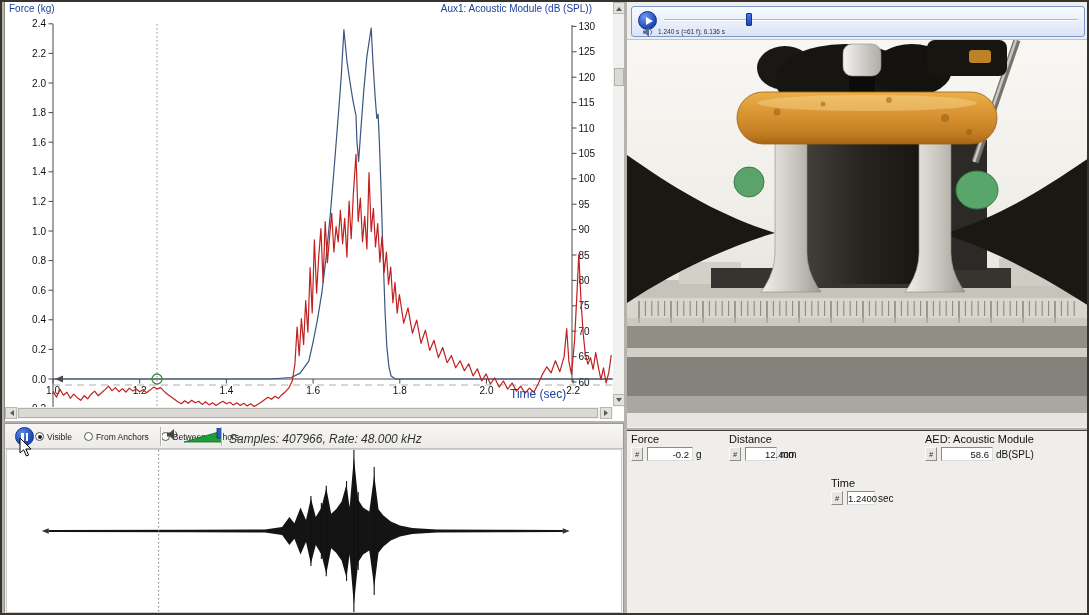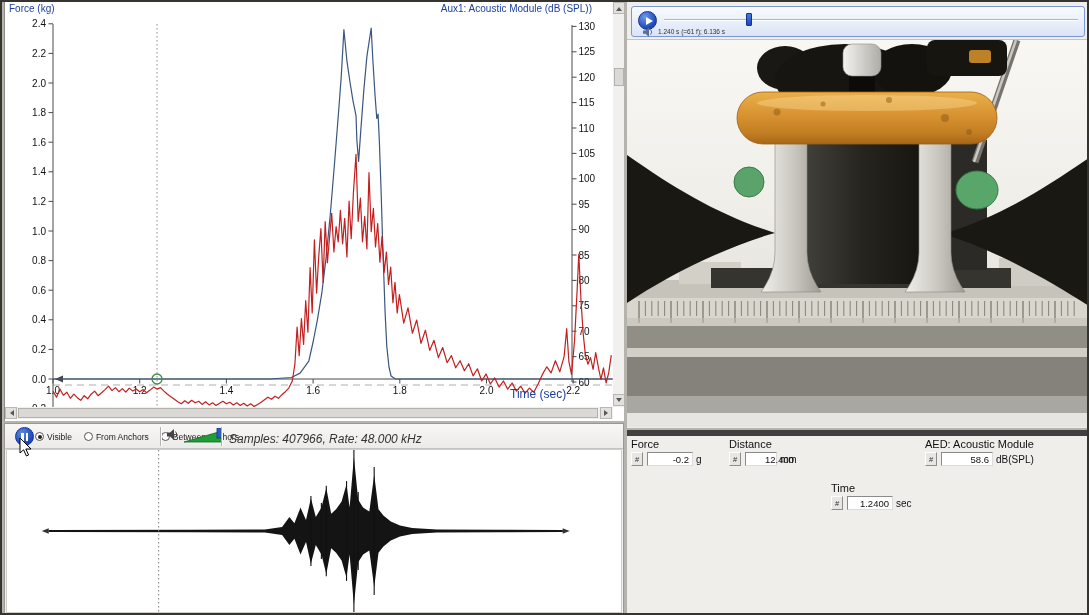--- a/index.html
+++ b/index.html
@@ -45,21 +45,21 @@
   #video-bar { position:absolute; left:4px; top:4px; width:454px; height:31px; border:1px solid #7b97cf; border-radius:3px; background:linear-gradient(#f8fbff,#dbe4f6); }
   #play-btn { position:absolute; left:6px; top:4px; width:19px; height:19px; border-radius:50%; background:radial-gradient(circle at 35% 30%,#6d9af0,#1c46b4 70%); border:1px solid #12309a; }
   #play-btn:after { content:""; position:absolute; left:7px; top:5px; width:0; height:0; border-left:7px solid #fff; border-top:4.5px solid transparent; border-bottom:4.5px solid transparent; }
   #video-track { position:absolute; left:32px; top:12px; width:414px; height:2px; background:#aeb6c6; border-bottom:1px solid #fff; }
   #video-thumb { position:absolute; top:-6px; width:6px; height:13px; background:linear-gradient(#4a7ae0,#1d47b8); border:1px solid #16328a; border-radius:1px; }
   #video-time { position:absolute; left:26px; top:21px; font-size:6.5px; color:#333; }
   #speaker2 { position:absolute; left:11px; top:20px; }
   #video-view { position:absolute; left:0; top:37px; width:462px; height:387px; border-top:1px solid #c5c3be; }
 
   
-  #meas-panel { left:625px; top:428px; width:462px; height:185px; background:#f0eeeb; border-top:6px solid #404040; }
+  #meas-panel { left:625px; top:428px; width:462px; height:185px; background:#f0eeeb; border-top:1px solid #404040; }
   .mgroup { position:absolute; top:2px; }
   .mlabel { font-size:11px; color:#111; }
   .mrow { display:flex; align-items:center; margin-top:2px; }
   .hashbtn { width:12px; height:14px; background:#e8e6e2; border:1px solid; border-color:#fdfdfd #8f8d89 #8f8d89 #fdfdfd; font-size:7.5px; color:#333; display:flex; align-items:center; justify-content:center; margin-right:4px; }
   .mvalue { height:14px; background:#fff; border:1px solid; border-color:#8a8a8a #dcdcdc #dcdcdc #8a8a8a; font-size:9.5px; color:#111; text-align:right; padding:1px 3px 0 0; }
   .munit { font-size:10px; color:#111; margin-left:3px; }
 </style>
 </head>
 <body>
 
@@ -406,21 +406,21 @@
       <div class="mrow">
         <div class="hashbtn">#</div>
         <div class="mvalue" style="width:32px;padding-left:19px;">12.400</div>
         <div class="munit">mm</div>
       </div>
     </div>
     <div class="mgroup" style="left:204px;margin-top:44px;">
       <div class="mlabel">Time</div>
       <div class="mrow">
         <div class="hashbtn">#</div>
-        <div class="mvalue" style="width:46px;text-align:right;">1.2400</div>
+        <div class="mvalue" style="width:28px;text-align:right;">1.2400</div>
         <div class="munit">sec</div>
       </div>
     </div>
     <div class="mgroup" style="left:298px;">
       <div class="mlabel">AED: Acoustic Module</div>
       <div class="mrow">
         <div class="hashbtn">#</div>
         <div class="mvalue" style="width:52px;">58.6</div>
         <div class="munit">dB(SPL)</div>
       </div>

